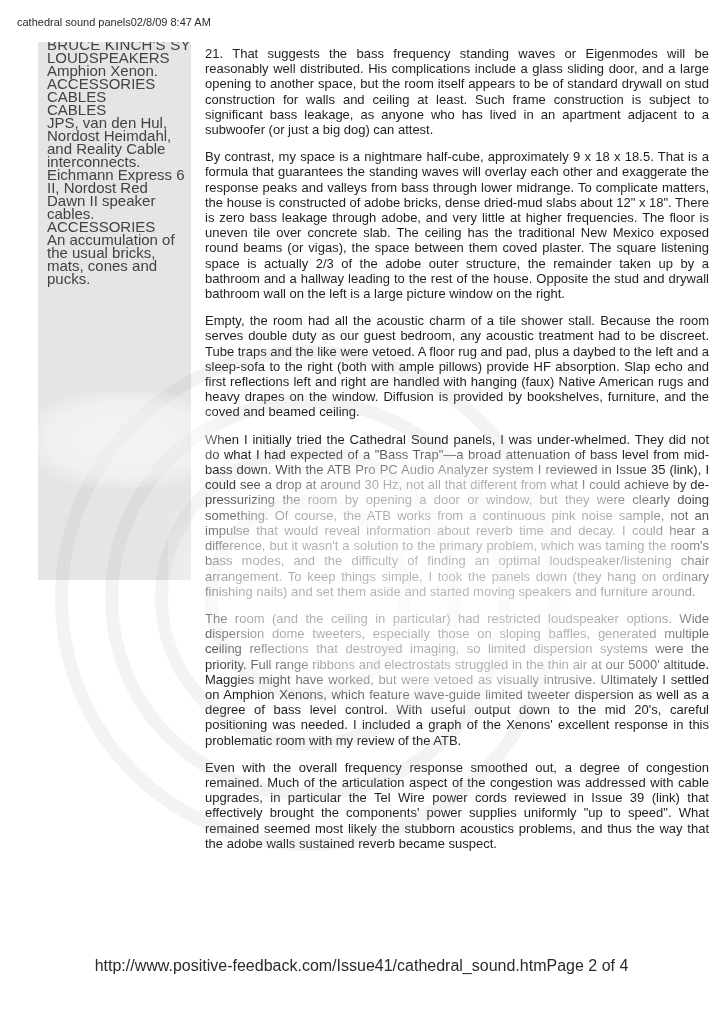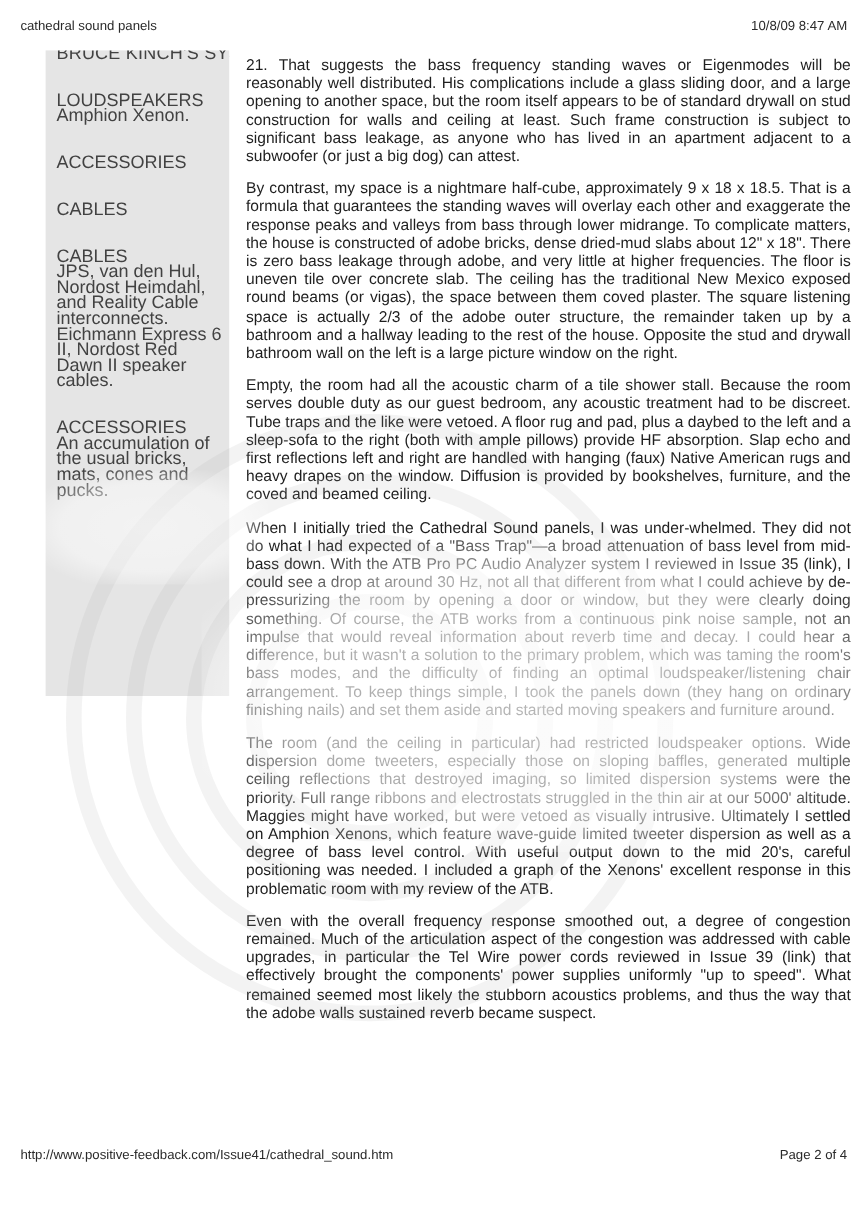--- a/index.html
+++ b/index.html
@@ -6,48 +6,48 @@
   body {
     width:723px; height:1023px;
     background:#ffffff;
     position:relative;
     overflow:hidden;
     font-family:"Liberation Sans", sans-serif;
     -webkit-font-smoothing:antialiased;
   }
   .print-header {
     position:absolute; left:17px; right:17px; top:16px;
-    display:flex; justify-content:space-between;
+    display:flex; 
     font-size:11px; color:#2a2a2a;
   }
   .sidebar {
     position:absolute; left:38px; top:42px;
     width:153px; height:538px;
     background:#e5e5e5;
     box-sizing:border-box;
     padding:0 5px 10px 9px;
     overflow:hidden;
     font-size:15px; line-height:13px;
     color:#424242;
   }
   .sb-title { margin-top:-4px; white-space:nowrap; letter-spacing:0.2px; }
-  .sidebar section { margin-top:26px; }
+  .sidebar section { margin-top:0; }
   .sb-heading { display:block; }
   .article {
     position:absolute; left:205px; top:46px; width:504px;
     font-size:13px; line-height:15.2px;
     color:#1f1f1f;
     text-align:justify;
   }
   .article p { margin:0 0 12px 0; }
   .article .it { }
   .print-footer {
     position:absolute; left:17px; right:17px; top:957px;
-    display:flex; justify-content:space-between;
-    font-size:11px; color:#2a2a2a;
+    display:flex; justify-content:center;
+    font-size:16px; color:#2a2a2a;
   }
   
   .wm-ring {
     position:absolute; border-radius:50%;
     border:13px solid rgba(160,160,160,0.13);
     pointer-events:none;
   }
   .wm-haze {
     position:absolute; pointer-events:none;
   }
@@ -64,21 +64,21 @@
       rgba(255,255,255,0.55) 0%,
       rgba(255,255,255,0.45) 55%,
       rgba(255,255,255,0) 80%);
   }
 </style>
 </head>
 <body>
 
 <div class="print-header">
   <span>cathedral sound panels</span>
-  <span>10/8/09 8:47 AM</span>
+  <span>02/8/09 8:47 AM</span>
 </div>
 
 <aside class="sidebar">
   <div class="sb-title">BRUCE KINCH'S SYSTEM</div>
   <section>
     <span class="sb-heading">LOUDSPEAKERS</span>
     <span>Amphion Xenon.</span>
   </section>
   <section>
     <span class="sb-heading">ACCESSORIES</span>

